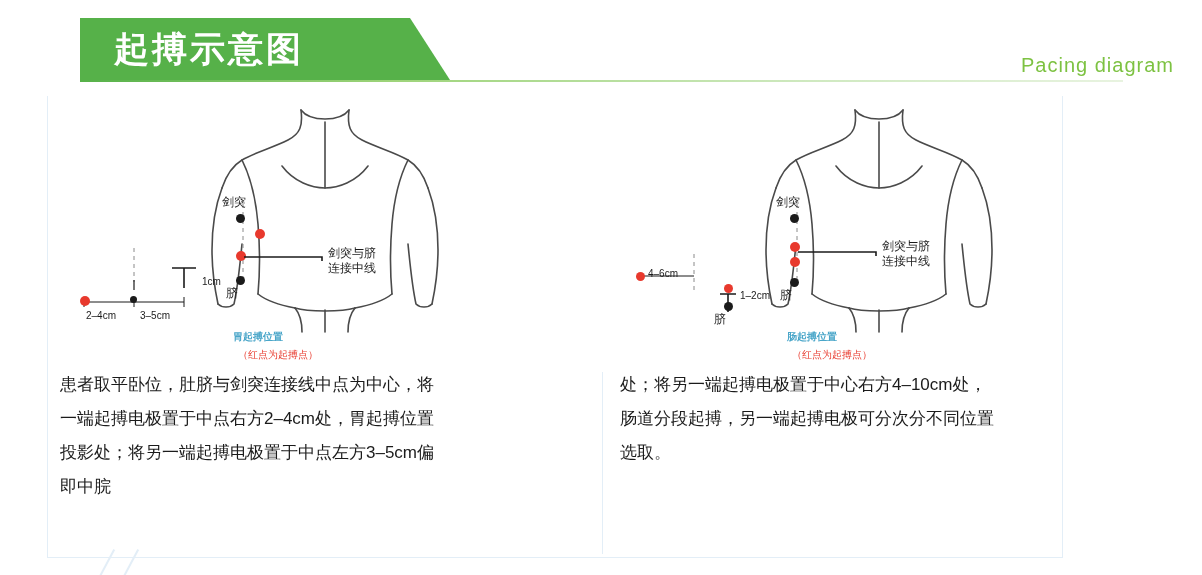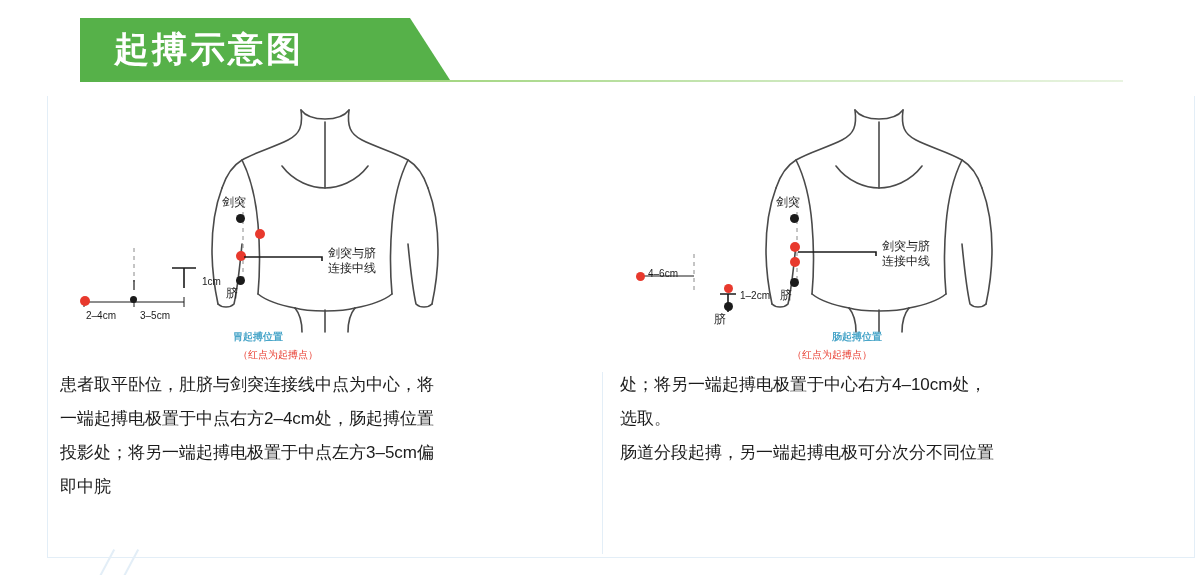--- a/index.html
+++ b/index.html
@@ -63,21 +63,21 @@
     width: 1043px;
     height: 2px;
     background: linear-gradient(to right, #56b149 0%, #9ed47a 30%, #cfe9c0 70%, #e8f3e0 100%);
   }
 
   
   .panel {
     position: absolute;
     left: 47px;
     top: 96px;
-    width: 1148px;
+    width: 1016px;
     height: 462px;
     background: #ffffff;
     border-left: 1px solid #e3eef7;
     border-right: 1px solid #e3eef7;
     border-bottom: 1px solid #e3eef7;
     box-sizing: border-box;
   }
 
   .diagram-area {
     position: absolute;
@@ -186,20 +186,21 @@
 </style>
 </head>
 <body>
 
 <div class="page">
 
   <div class="header-band">
     <div class="band-shape"></div>
     <div class="header-title">起搏示意图</div>
   </div>
+  <div class="header-sub">Pacing diagram</div>
   <div class="header-rule"></div>
 
   <div class="panel">
 
     <div class="diagram-area">
 
       <div class="fig left">
 
         <svg class="body-svg" width="330" height="230" viewBox="0 0 330 230">
           <g fill="none" stroke="#4a4a4a" stroke-width="1.6" stroke-linecap="round" stroke-linejoin="round">
@@ -321,39 +322,39 @@
           <path d="M88 40 L104 40 M96 40 L96 58" stroke="#1b1b1b" stroke-width="1.6" fill="none"></path>
         </svg>
         <div class="dot red" style="left:34px; top:176px; width:9px; height:9px;"></div>
         <div class="dot red" style="left:122px; top:188px; width:9px; height:9px;"></div>
         <div class="dot black" style="left:122px; top:206px; width:9px; height:9px;"></div>
 
         <div class="lbl small" style="left:46px; top:170px;">4–6cm</div>
         <div class="lbl small" style="left:138px; top:192px;">1–2cm</div>
         <div class="lbl" style="left:112px; top:216px;">脐</div>
 
-        <div class="caption-main" style="left:185px; top:234px;margin-left:45px;">肠起搏位置</div>
+        <div class="caption-main" style="left:185px; top:234px;">肠起搏位置</div>
         <div class="caption-sub" style="left:190px; top:252px;">（红点为起搏点）</div>
       </div>
     </div>
 
     <div class="text-area">
       <div class="divider"></div>
 
       <div class="col left">
         <p>患者取平卧位，肚脐与剑突连接线中点为中心，将</p>
-        <p>一端起搏电极置于中点右方2–4cm处，肠起搏位置</p>
+        <p>一端起搏电极置于中点右方2–4cm处，胃起搏位置</p>
         <p>投影处；将另一端起搏电极置于中点左方3–5cm偏</p>
         <p>即中脘</p>
       </div>
 
       <div class="col right">
         <p>处；将另一端起搏电极置于中心右方4–10cm处，</p>
+        <p>肠道分段起搏，另一端起搏电极可分次分不同位置</p>
         <p>选取。</p>
-        <p>肠道分段起搏，另一端起搏电极可分次分不同位置</p>
       </div>
     </div>
   </div>
 
   <div class="corner-deco">
     <i style="left:10px; bottom:-80px; transform: rotate(28deg);"></i>
     <i style="left:34px; bottom:-80px; transform: rotate(28deg);"></i>
   </div>
 </div>
 

